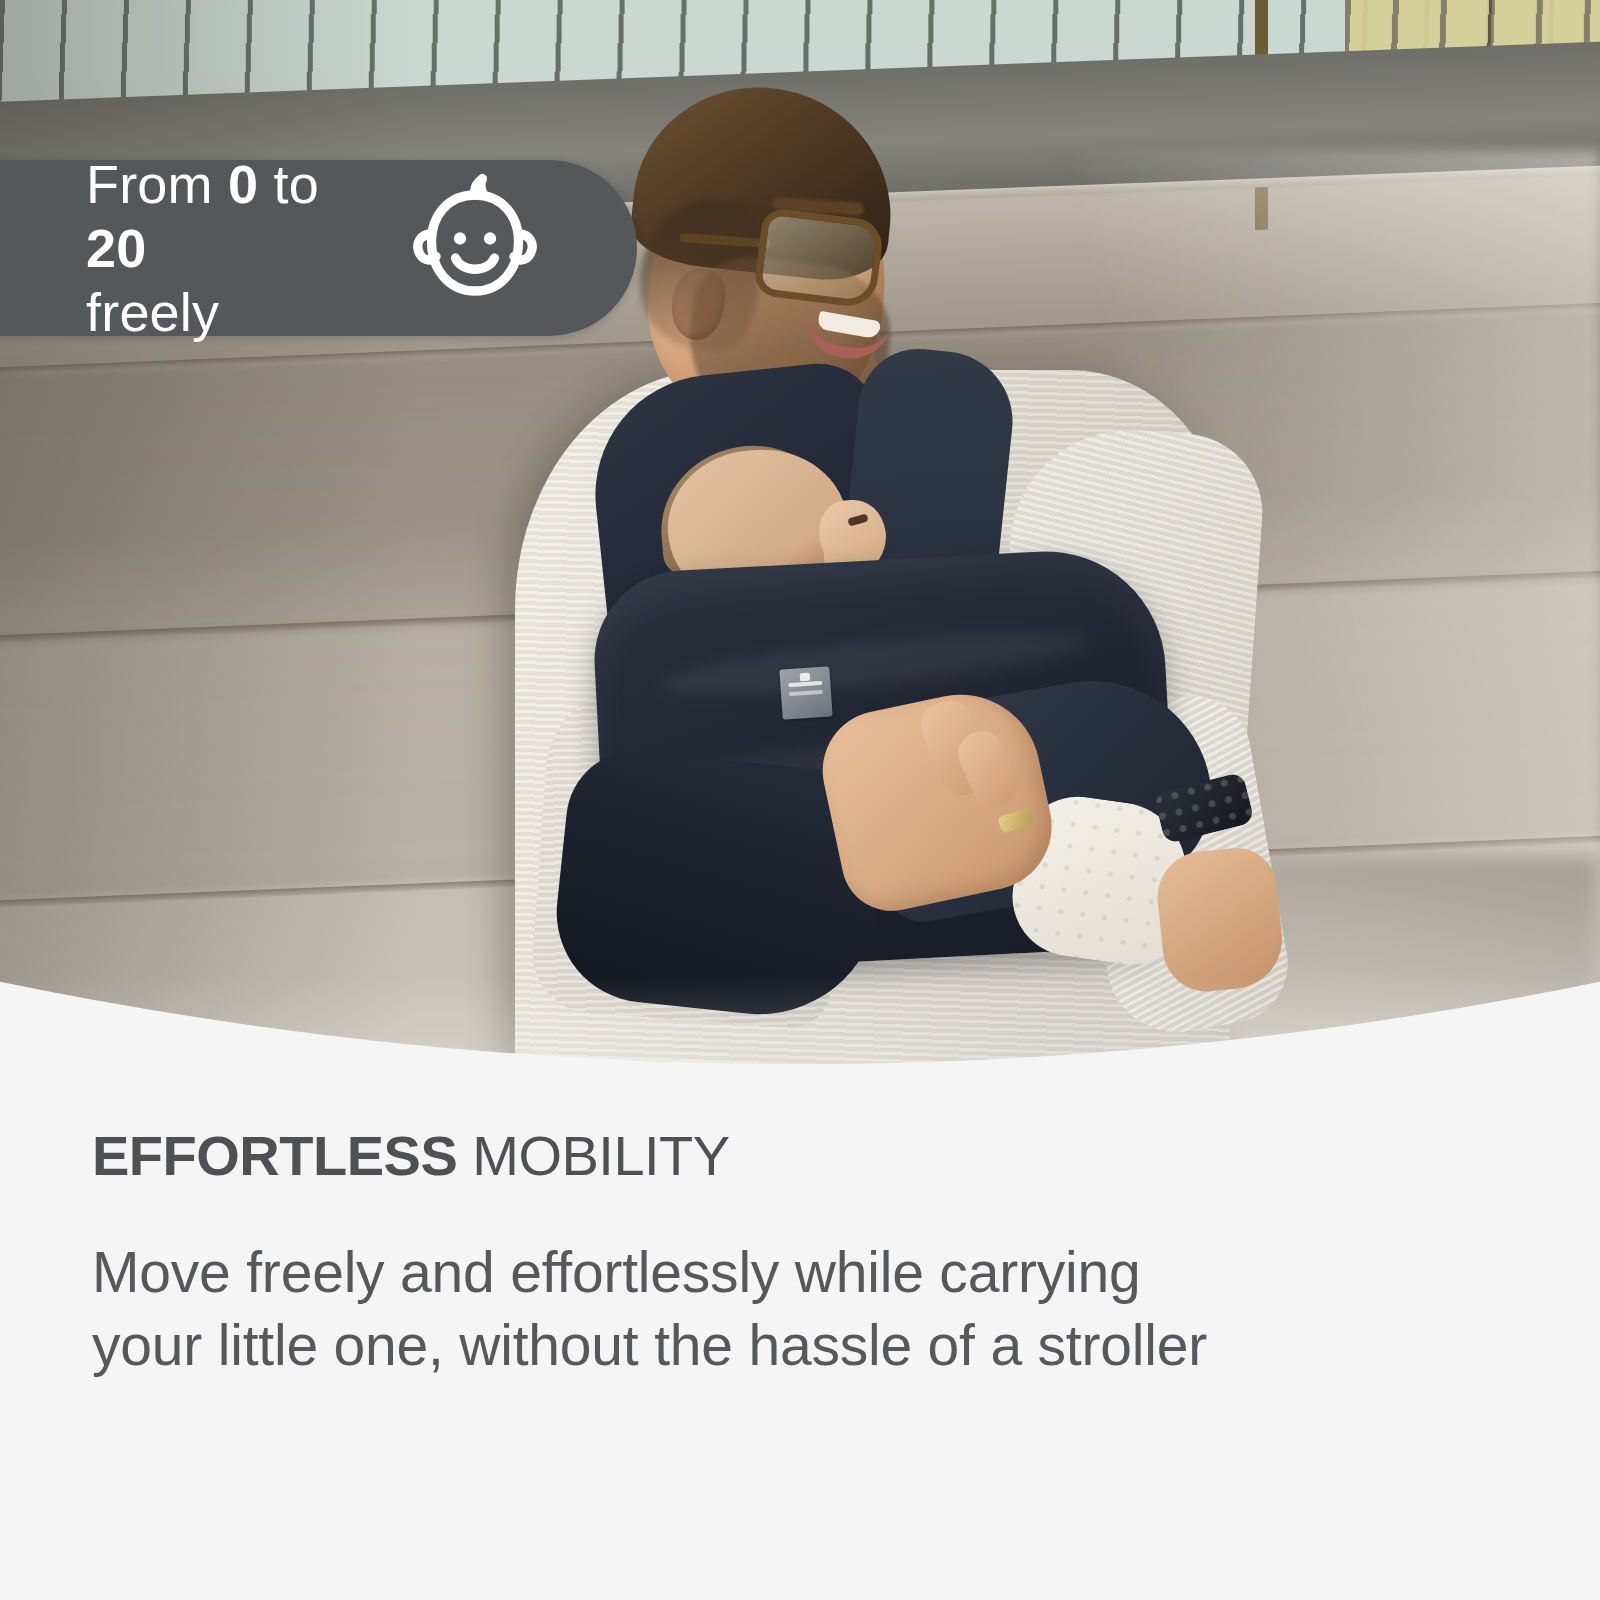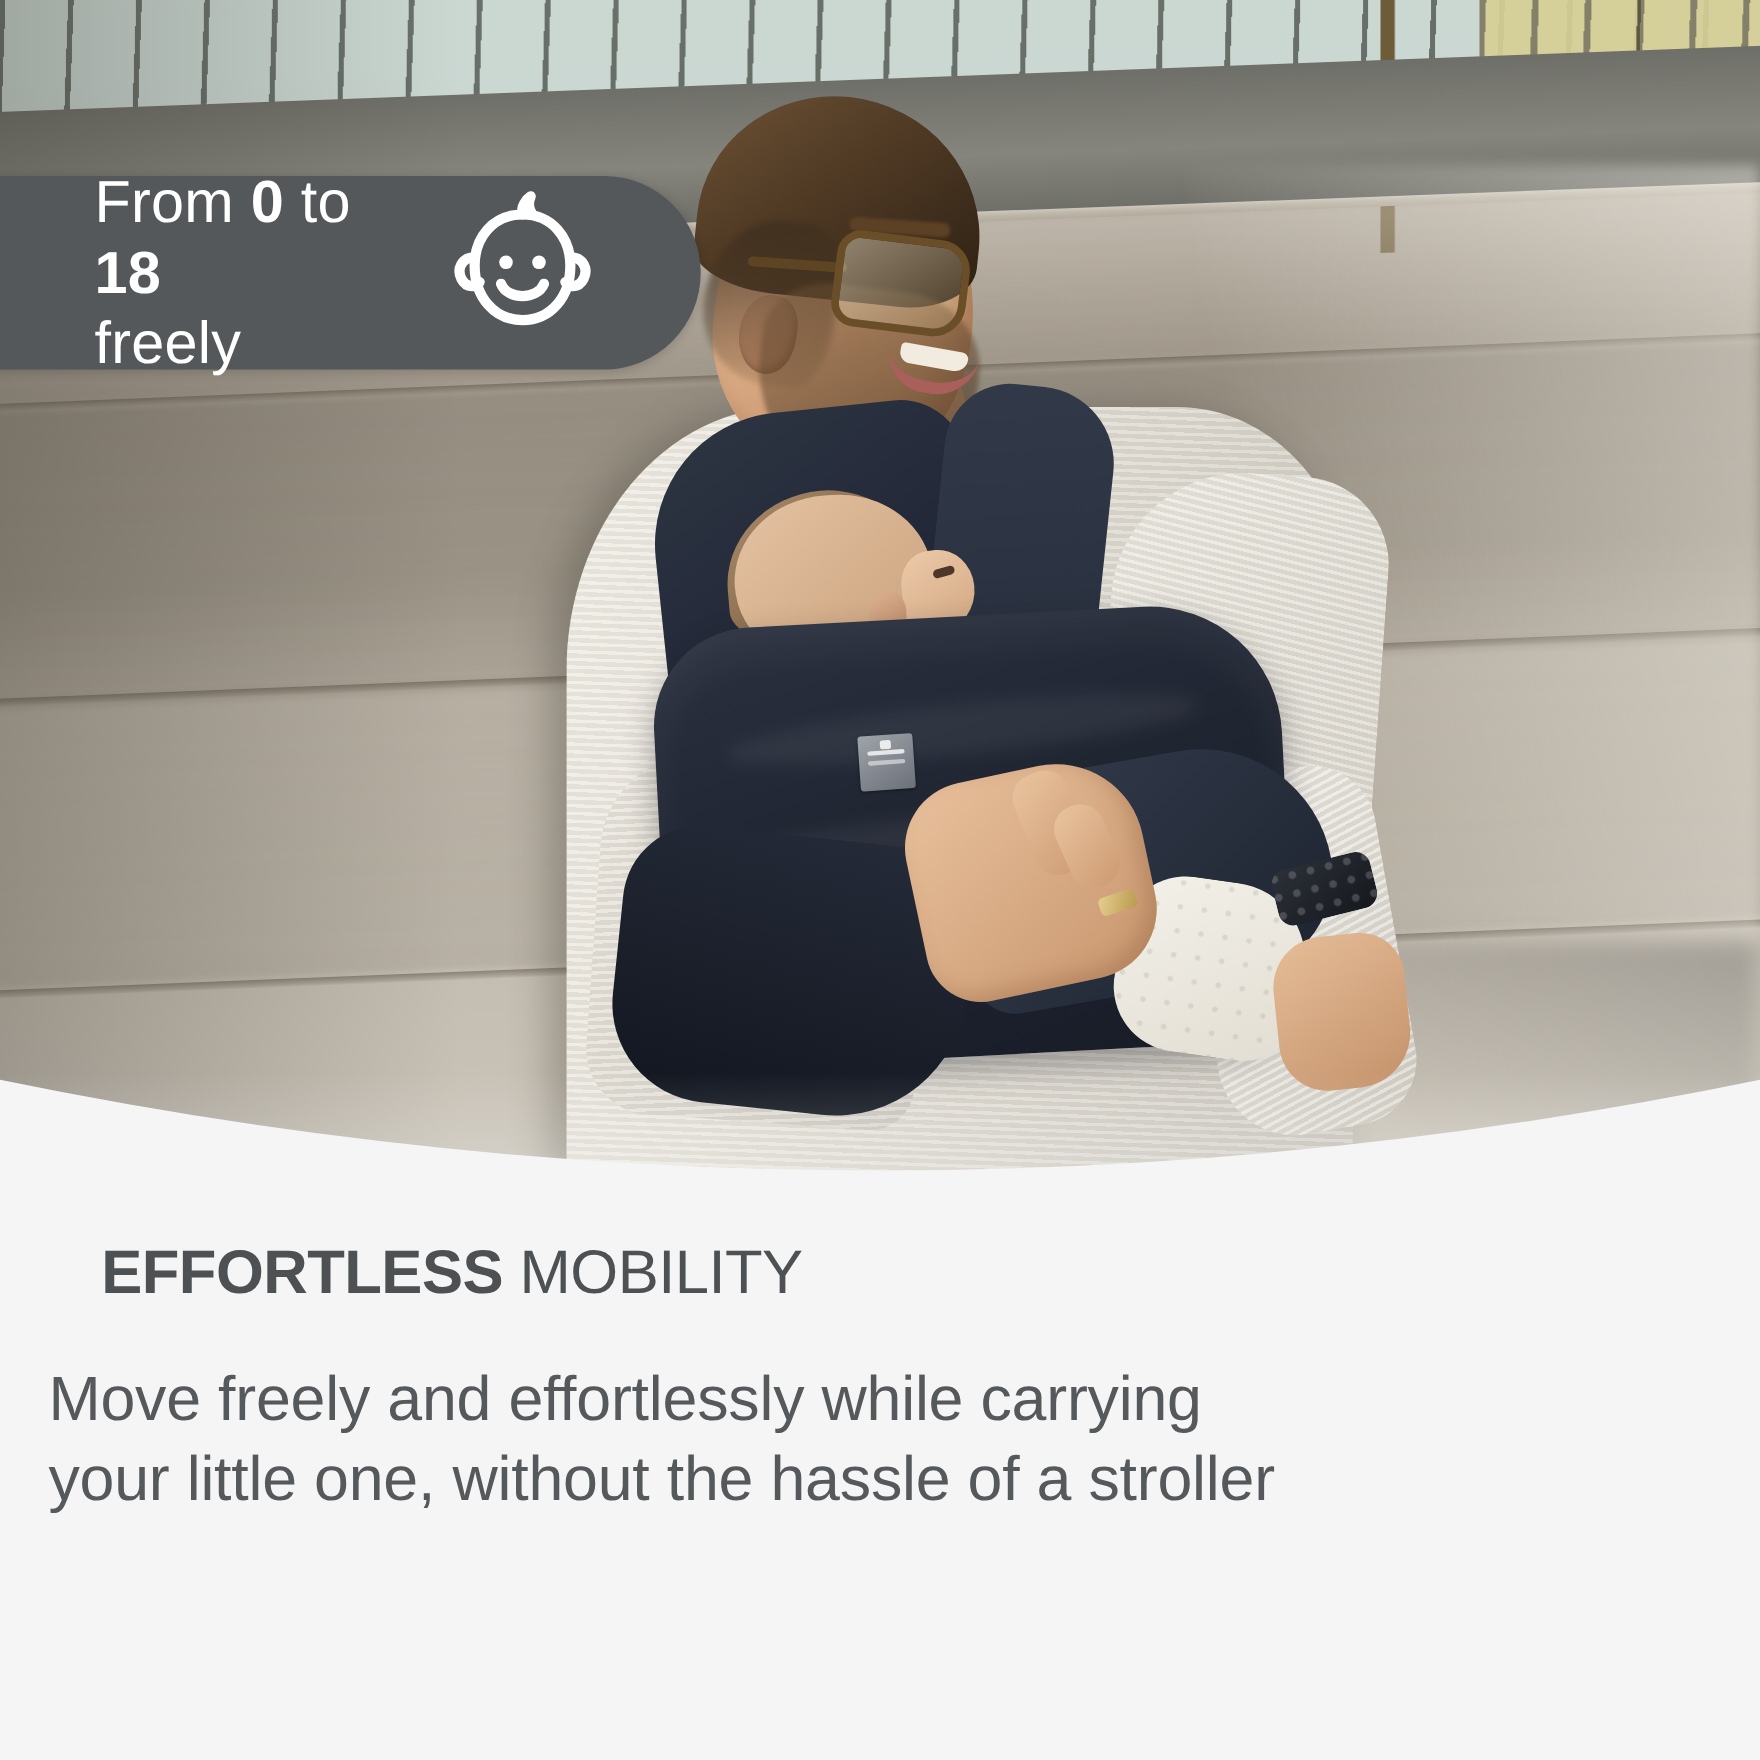--- a/index.html
+++ b/index.html
@@ -384,21 +384,21 @@
     margin:63px 0 0 92px;
     font-size:56px;
     line-height:1;
     color:#4d5154;
     letter-spacing:-0.5px;
     font-weight:300;
     white-space:nowrap;
   }
   .headline b { font-weight:700; }
   .subcopy {
-    margin:52px 0 0 44px;
+    margin:52px 0 0 92px;
     width:1420px;
     font-size:57px;
     line-height:1.28;
     color:#55595c;
     font-weight:300;
     letter-spacing:-0.2px;
   }
   .subcopy .l2 { display:block; }
 </style>
 </head>
@@ -474,21 +474,21 @@
   </div>
 
   <div class="curve">
     <svg viewBox="0 0 1616 260" preserveAspectRatio="none" aria-hidden="true">
       <path d="M0,80 Q808,248 1616,80 L1616,260 L0,260 Z" fill="#f5f5f5"></path>
     </svg>
   </div>
 
   <div class="badge">
     <div class="badge-text">
-      <span>From </span><b>0</b><span> to </span><b>18</b><br>
+      <span>From </span><b>0</b><span> to </span><b>20</b><br>
       <span>freely</span>
     </div>
     <div class="badge-icon">
       <svg width="150" height="150" viewBox="0 0 100 100" aria-hidden="true">
         <g fill="none" stroke="#ffffff" stroke-width="6.2" stroke-linecap="round" stroke-linejoin="round">
           <path d="M50 16 C 68 16, 79 30, 79 47 C 79 66, 67 80, 50 80 C 33 80, 21 66, 21 47 C 21 30, 32 16, 50 16 Z"></path>
           <path d="M21 42 C 13 42, 10 49, 13 55 C 16 61, 23 60, 24 57"></path>
           <path d="M79 42 C 87 42, 90 49, 87 55 C 84 61, 77 60, 76 57"></path>
           <path d="M50 16 C 49 11, 52 7, 55 5 C 53 9, 54 13, 56 16"></path>
         </g>

